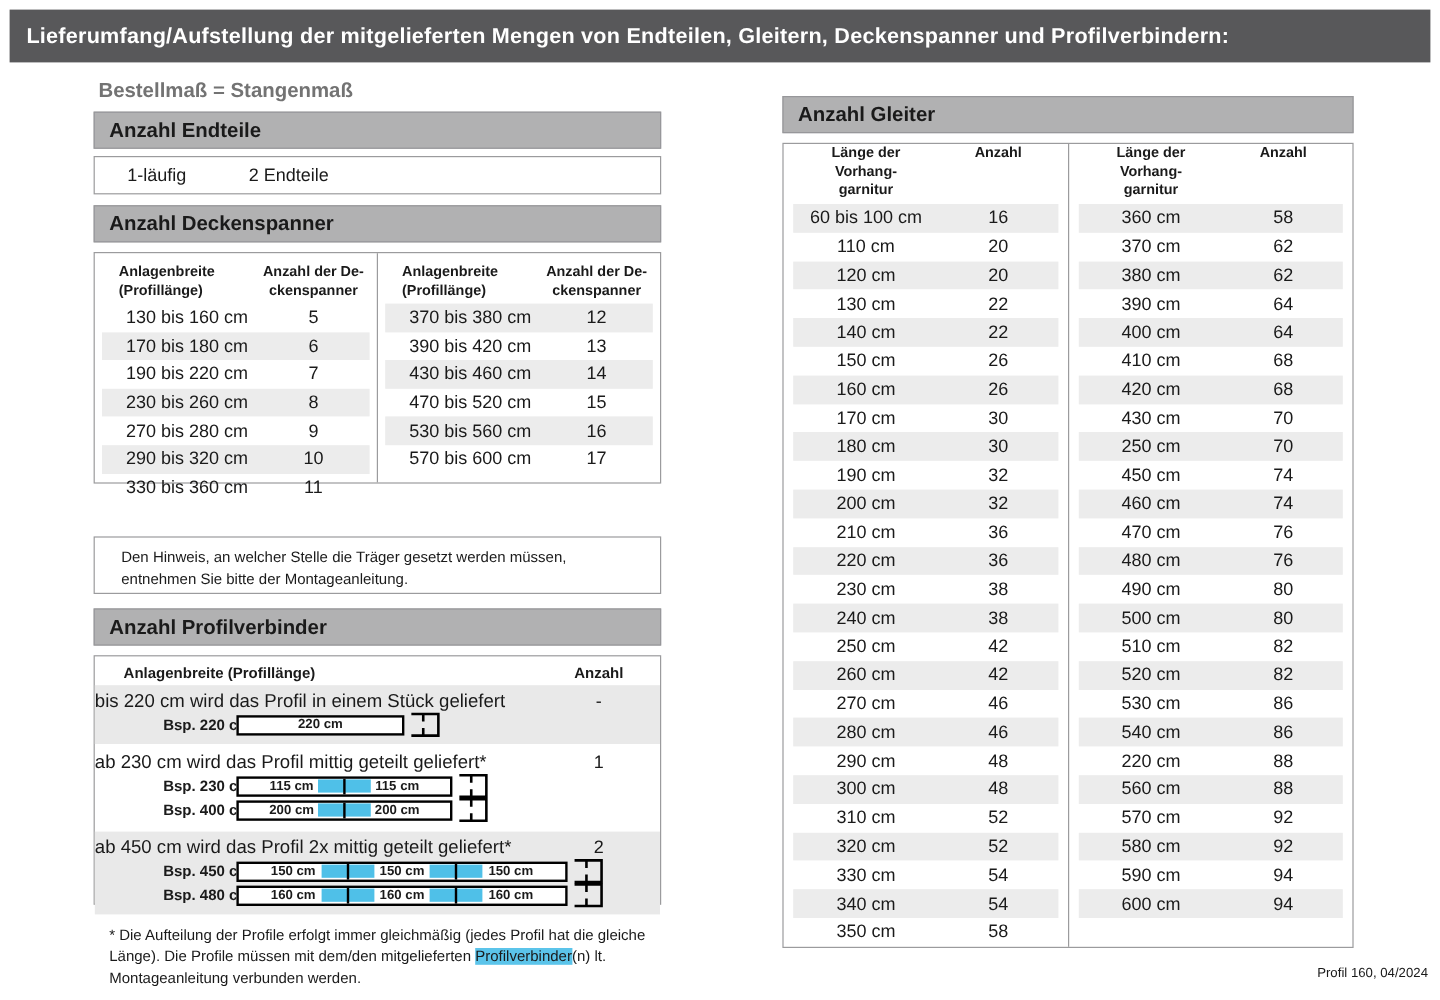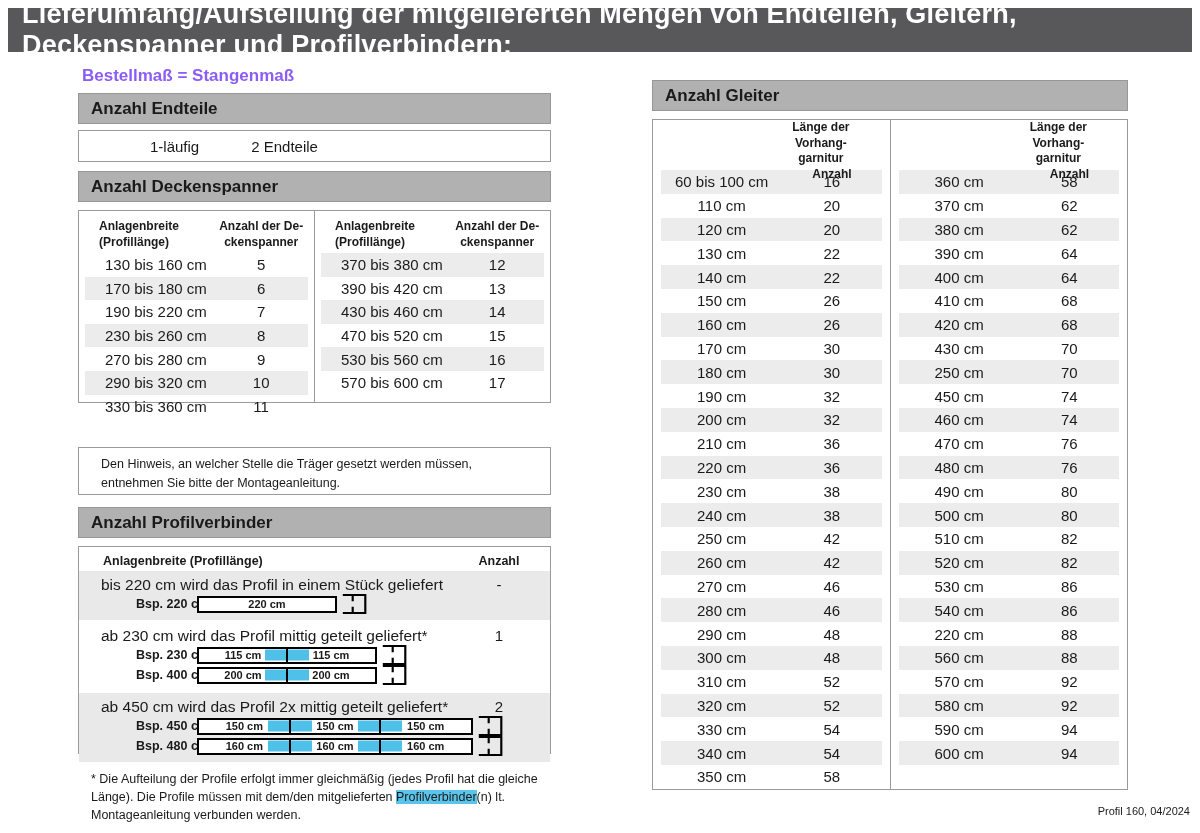--- a/index.html
+++ b/index.html
@@ -2,34 +2,34 @@
 <html><head>
 <meta charset="utf-8">
 <style>
   * { margin:0; padding:0; box-sizing:border-box; }
   html,body { background:#fff; }
   body { font-family:"Liberation Sans", sans-serif; color:#1a1a1a; }
   .page { position:relative; width:1200px; height:833px; background:#fff; overflow:hidden; }
 
   .topbar { position:absolute; left:8px; top:8px; width:1184px; height:44px;
             background:#58585a; color:#fff; display:flex; align-items:center;
-            padding-left:14px; font-size:27px; font-weight:bold; letter-spacing:.2px; }
-
-  .subtitle { position:absolute; left:82px; top:66px; color:#8b5cf6; font-weight:bold; font-size:17px; }
+            padding-left:14px; font-size:18px; font-weight:bold; letter-spacing:.2px; }
+
+  .subtitle { position:absolute; left:82px; top:66px; color:#737373; font-weight:bold; font-size:17px; }
 
   .secbar { position:absolute; height:31px; background:#b1b1b2; border:1px solid #97979a;
             display:flex; align-items:center; padding-left:12px; font-size:17px; }
   .secbar .b { font-weight:bold; }
   .secbar .r { font-weight:normal; margin-left:5px; }
 
   .box { position:absolute; background:#fff; border:1px solid #9b9b9d; }
 
   
   .et-bar  { left:78px; top:93px;  width:473px; }
-  .et-box  { left:78px; top:130px; width:473px; height:32px; display:flex; align-items:center; font-size:15px;padding-left:44px; }
+  .et-box  { left:78px; top:130px; width:473px; height:32px; display:flex; align-items:center; font-size:15px; }
   .et-box .et-label { margin-left:27px; }
   .et-box .et-value { margin-left:52px; }
 
   .ds-bar  { left:78px; top:171px; width:473px; }
   .ds-box  { left:78px; top:210px; width:473px; height:193px; display:flex; }
   .note-box{ left:78px; top:447px; width:473px; height:48px; font-size:12.5px; line-height:1.5;
              padding:7px 14px 0 22px; }
 
   .pv-bar  { left:78px; top:507px; width:473px; }
   .pv-box  { left:78px; top:546px; width:473px; height:208px; font-size:15px; }
@@ -45,37 +45,37 @@
   .dhead  { display:flex; height:42px; padding-top:8px; font-size:12px; font-weight:bold; line-height:1.3; }
   .dh1 { width:58%; padding-left:14px; }
   .dh2 { width:42%; text-align:center; }
   .drow { display:flex; align-items:center; height:23.6px; font-size:15px; }
   .drow .c1 { width:58%; padding-left:20px; }
   .drow .c2 { width:42%; text-align:center; }
   .drow.shaded { background:#ececec; }
 
   
   .gtable { width:50%; padding:0 8px; }
-  .ghead  { display:flex; align-items:flex-end; height:50px; padding-bottom:3px;
-            font-size:12px; font-weight:bold; line-height:1.3;flex-direction:column; }
+  .ghead  { display:flex; height:50px; padding-bottom:3px;
+            font-size:12px; font-weight:bold; line-height:1.3; }
   .gh1 { width:55%; text-align:center; }
   .gh2 { width:45%; text-align:center; padding-bottom:1px; }
   .grow { display:flex; align-items:center; height:23.8px; font-size:15px; }
   .grow .c1 { width:55%; text-align:center; }
   .grow .c2 { width:45%; text-align:center; }
   .grow.shaded { background:#ececec; }
 
   
   .pvhead { display:flex; justify-content:space-between; padding:7px 0 3px; font-size:12.5px; font-weight:bold; }
   .pvhead .pvh1 { margin-left:24px; }
   .pvhead .pvh2 { width:70px; text-align:center; margin-right:16px; }
   .pvcase { padding:3px 0 5px; margin-bottom:2px; }
   .pvcase.shaded { background:#e9e9e9; }
   .pvline { display:flex; align-items:center; height:21px; }
-  .pvtext { margin-left:22px; flex:1; font-size:15.5px; }
+  .pvtext { flex:1; font-size:15.5px; }
   .pvanzahl { width:70px; text-align:center; margin-right:16px; font-size:15px; }
   .pvex { display:flex; align-items:center; height:18px; margin:0 0 2px 57px; }
   .pvlabel { width:56px; text-align:right; margin-right:5px; font-size:12.5px; font-weight:bold; white-space:nowrap; }
   .pvbar { position:relative; height:17px; border:2px solid #000; background:#fff; display:flex; align-items:center; }
   .pvseg { flex:1; position:relative; z-index:2; text-align:center; font-size:11px; font-weight:bold; }
   .pvconn { position:absolute; top:50%; width:44px; height:11px; background:#4fc0e8;
             transform:translate(-50%,-50%); z-index:1; }
   .pvjoint { position:absolute; top:0; bottom:0; width:2px; background:#000;
              transform:translateX(-50%); z-index:3; }
   .endcap { width:27px; height:22px; margin-left:4px; flex:none; }

